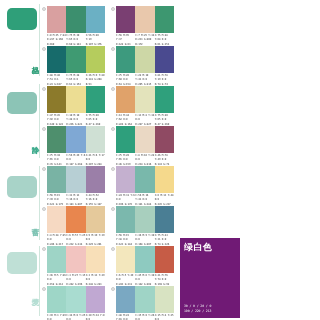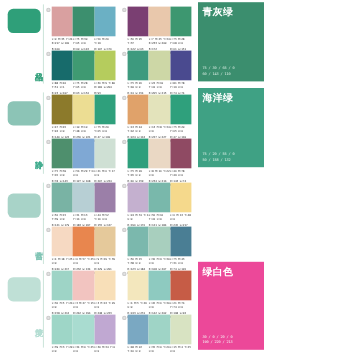--- a/index.html
+++ b/index.html
@@ -349,30 +349,20 @@
 R:122 G:168 B:194</span>
           <span>C:35 M:0 Y:26 O:0
 R:159 G:212 B:198</span>
           <span>C:15 M:4 Y:25 O:0
 R:216 G:227 B:194</span>
         </div>
       </div>
     </div>
 
   <div class="panels" id="panels-root">
-      <div class="panel" style="top: 2px; height: 72px; background: rgb(59, 142, 110);">
-        <div class="ptitle" style="color: rgb(255, 255, 255);">青灰绿</div>
-        <div class="pcode" style="color: rgb(223, 240, 231); top: 58px;">75 / 30 / 65 / 0
-60 / 143 / 110</div>
-      </div>
-      <div class="panel" style="top: 80px; height: 72px; background: rgb(63, 161, 132);">
-        <div class="ptitle" style="color: rgb(255, 255, 255);">海洋绿</div>
-        <div class="pcode" style="color: rgb(226, 242, 234); top: 58px;">75 / 20 / 55 / 0
-50 / 158 / 132</div>
-      </div>
-      <div class="panel" style="top: 238px; height: 80px; background: #ec4899;">
+      <div class="panel" style="top: 238px; height: 80px; background: #701a75;">
         <div class="ptitle" style="color: rgb(255, 255, 255);">绿白色</div>
         <div class="pcode" style="color: rgb(243, 251, 248); top: 66px;">30 / 0 / 20 / 0
 190 / 220 / 213</div>
       </div>
     </div>
 
 </div>
 
 </body></html>

